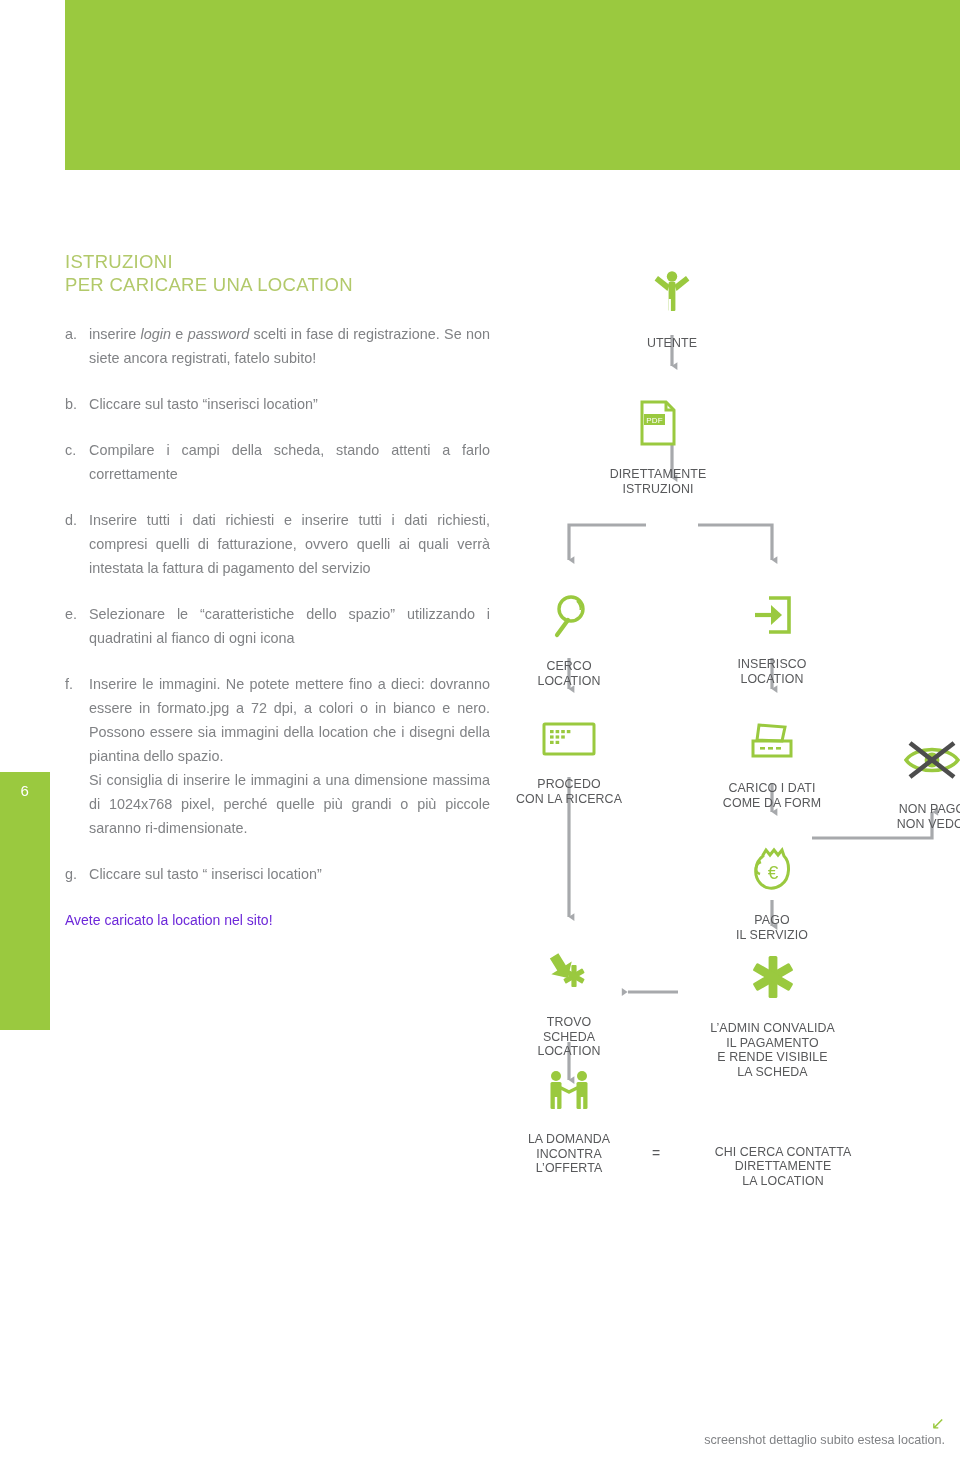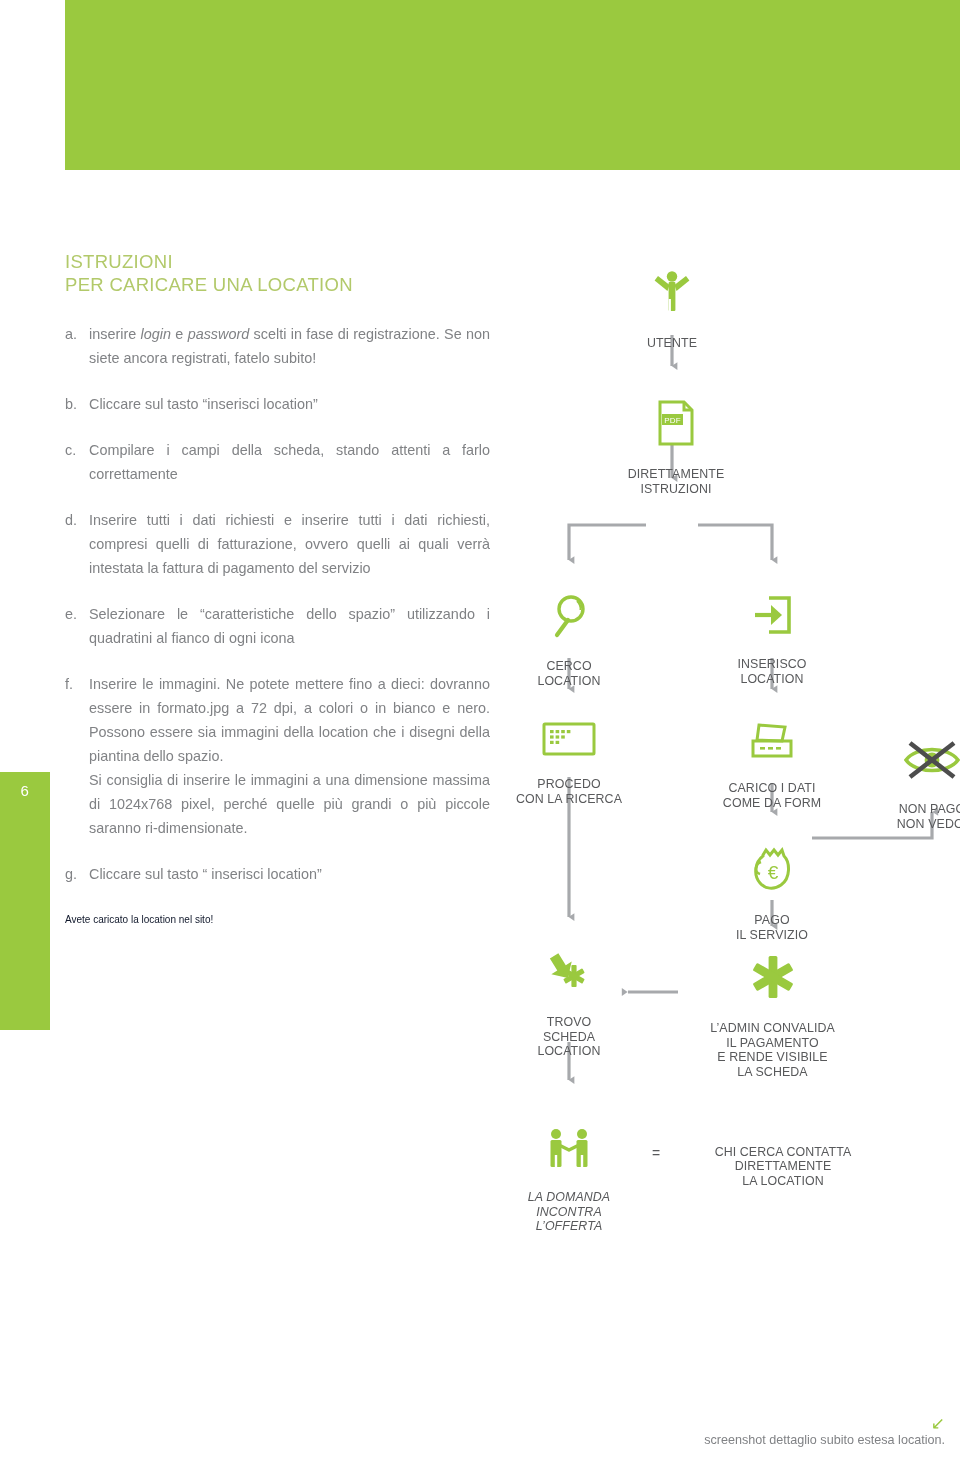--- a/index.html
+++ b/index.html
@@ -52,22 +52,22 @@
     line-height: 24px;
   }
   .item .marker {
     width: 24px; flex: 0 0 24px;
     color: #808285;
   }
   .item .body { flex: 1 1 auto; }
   .item.justify .body { text-align: justify; }
   .item .body em { font-style: italic; }
   .closing {
-    color: #0f172a;
-    font-size: 10px;
+    color: #6d28d9;
+    font-size: 14px;
     line-height: 24px;
     margin-top: 14px;
   }
 
   
   .diagram { position: absolute; left: 500px; top: 240px; width: 460px; height: 960px; }
   .node {
     position: absolute;
     text-align: center;
     color: #58595b;
@@ -193,21 +193,21 @@
           <circle cx="19" cy="7.5" r="5.2" fill="#9ac93f"></circle>
           <rect x="15.6" y="13" width="6.8" height="29" rx="1" fill="#9ac93f"></rect>
           <path d="M16.6,16 L5,7 L1.6,11.4 L14.5,22 Z" fill="#9ac93f"></path>
           <path d="M21.4,16 L33,7 L36.4,11.4 L23.5,22 Z" fill="#9ac93f"></path>
           <rect x="15.7" y="30" width="2.2" height="12" fill="#ffffff"></rect>
         </svg>
       </span>
       <span>UTENTE</span>
     </div>
 
-    <div class="node" style="left:96px; top:131px; width:160px;">
+    <div class="node" style="left:78px; top:131px; width:160px;">
       <span class="glyph">
         <svg width="40" height="46" viewBox="0 0 40 46">
           <path d="M4,2 H28 L36,10 V44 H4 Z" fill="none" stroke="#9ac93f" stroke-width="3"></path>
           <path d="M28,2 L28,10 L36,10" fill="none" stroke="#9ac93f" stroke-width="3"></path>
           <rect x="6" y="14" width="21" height="11" fill="#9ac93f"></rect>
           <text x="16.5" y="22.6" font-family="'Liberation Sans',sans-serif" font-size="8" fill="#ffffff" text-anchor="middle">PDF</text>
         </svg>
       </span>
       <span>DIRETTAMENTE
 ISTRUZIONI</span>
@@ -327,21 +327,21 @@
             <rect x="-4.4" y="-21" width="8.8" height="42" rx="1.5" transform="rotate(120)"></rect>
           </g>
         </svg>
       </span>
       <span>L’ADMIN CONVALIDA
 IL PAGAMENTO
 E RENDE VISIBILE
 LA SCHEDA</span>
     </div>
 
-    <div class="node" style="left:4px; top:858px; width:130px;font-style:italic;">
+    <div class="node" style="left:4px; top:800px; width:130px;">
       <span class="glyph">
         <svg width="52" height="42" viewBox="0 0 52 42">
           <circle cx="13" cy="7" r="5" fill="#9ac93f"></circle>
           <rect x="7.5" y="13" width="11" height="27" rx="1.5" fill="#9ac93f"></rect>
           <circle cx="39" cy="7" r="5" fill="#9ac93f"></circle>
           <rect x="33.5" y="13" width="11" height="27" rx="1.5" fill="#9ac93f"></rect>
           <path d="M18,19 L26,23 L34,19" fill="none" stroke="#9ac93f" stroke-width="3.4" stroke-linecap="round" stroke-linejoin="round"></path>
           <rect x="11.8" y="28" width="2.4" height="12" fill="#ffffff"></rect>
           <rect x="37.8" y="28" width="2.4" height="12" fill="#ffffff"></rect>
         </svg>

